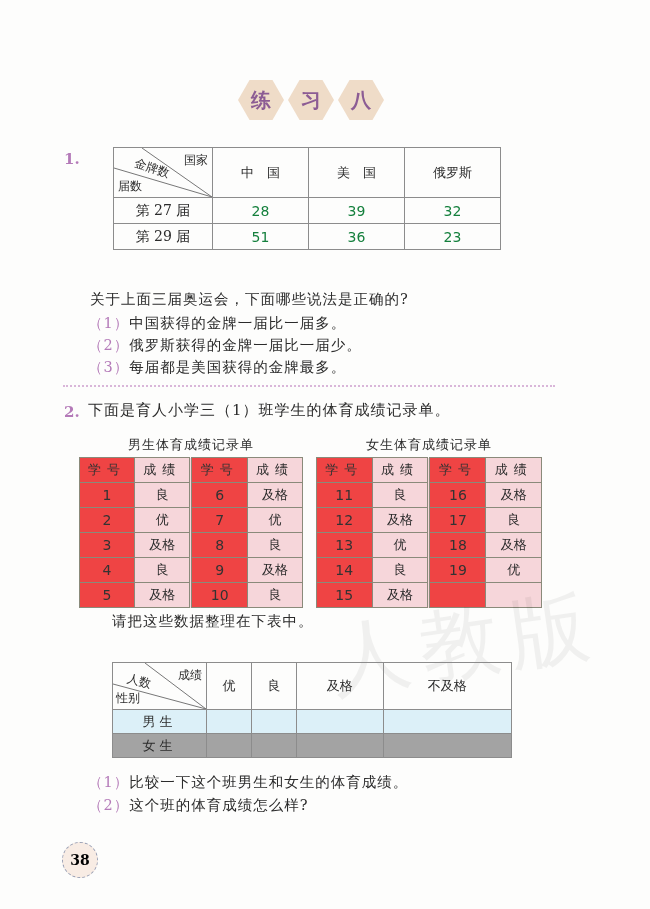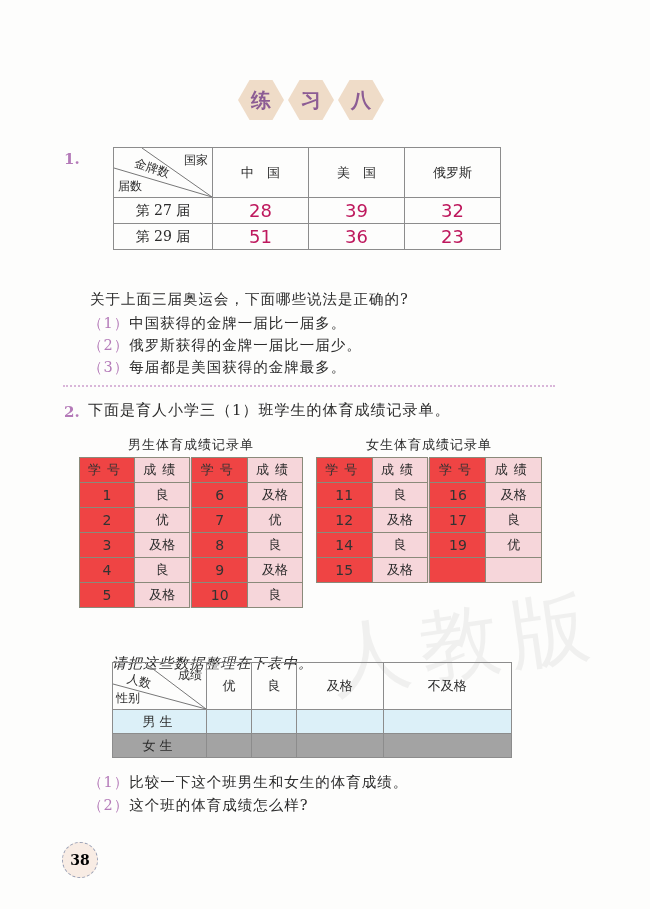--- a/index.html
+++ b/index.html
@@ -20,21 +20,21 @@
     }
 
     .qnum { position: absolute; font-size: 15px; color: #b47ab8; font-weight: bold; }
 
     table { border-collapse: collapse; position: absolute; }
     td, th { padding: 0; text-align: center; font-weight: normal; }
 
     
     #t1 { left: 113px; top: 147px; width: 388px; }
     #t1 td { border: 1.5px solid #8c8c8c; height: 25px; font-size: 14px; }
-    #t1 td.num { font-family: "DejaVu Sans", "Liberation Sans", sans-serif; font-size: 18px; color: #be185d; }
+    #t1 td.num { font-family: "DejaVu Sans", "Liberation Sans", sans-serif; font-size: 14px; color: #15803d; }
     #t1 tr.hdr td { height: 49px; font-size: 13px; }
     .diag { position: relative; width: 100%; height: 100%; }
     .diag svg { position: absolute; left: 0; top: 0; }
     .diag span { position: absolute; font-size: 12px; }
 
     .text-line { position: absolute; font-size: 14.5px; letter-spacing: 1px; white-space: nowrap; }
     .paren { color: #b47ab8; }
 
     .dotted {
       position: absolute; left: 63px; top: 385px; width: 492px; height: 0;
@@ -180,37 +180,43 @@
         <td class="g sep">16</td>
         <td class="p">及格</td>
       </tr>
   <tr>
         <td class="g">12</td>
         <td class="p">及格</td>
         <td class="g sep">17</td>
         <td class="p">良</td>
       </tr>
   <tr>
+        <td class="g">13</td>
+        <td class="p">优</td>
+        <td class="g sep">18</td>
+        <td class="p">及格</td>
+      </tr>
+  <tr>
         <td class="g">14</td>
         <td class="p">良</td>
         <td class="g sep">19</td>
         <td class="p">优</td>
       </tr>
   <tr>
         <td class="g">15</td>
         <td class="p">及格</td>
         <td class="g sep"></td>
         <td class="p"></td>
       </tr>
 </tbody>
   </table>
 
 <div class="watermark">人教版</div>
 
-<div class="text-line" style="left:112px; top:654px;font-style:italic;">请把这些数据整理在下表中。</div>
+<div class="text-line" style="left:112px; top:612px;">请把这些数据整理在下表中。</div>
 
 <table id="t3">
   <tbody>
       <tr class="hdr">
     <td style="width:93px">
       <div class="diag" style="height:46px">
         <svg width="93" height="46">
           <line x1="32" y1="0" x2="93" y2="46" stroke="#777" stroke-width="1"></line>
           <line x1="0" y1="21" x2="93" y2="46" stroke="#777" stroke-width="1"></line>
         </svg>

